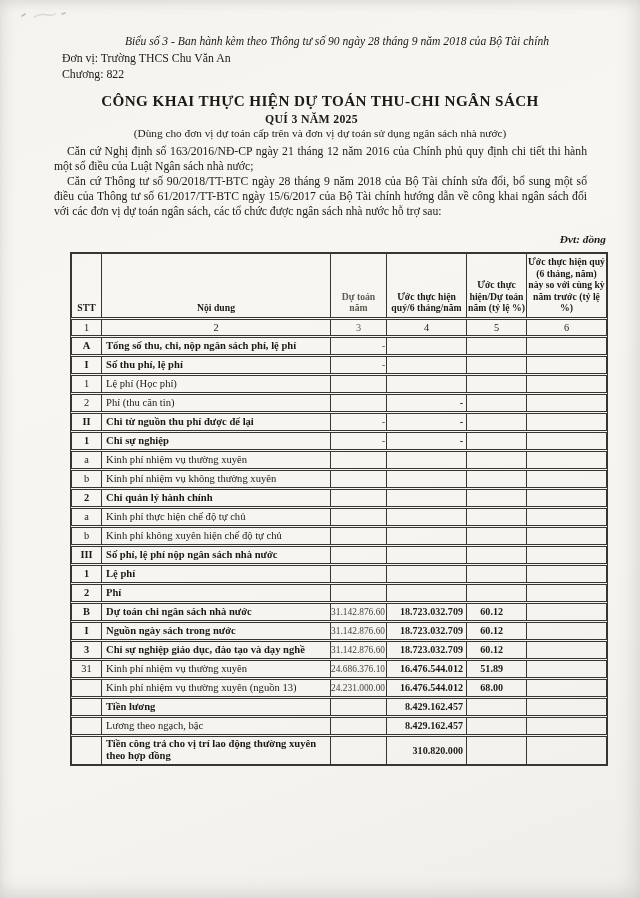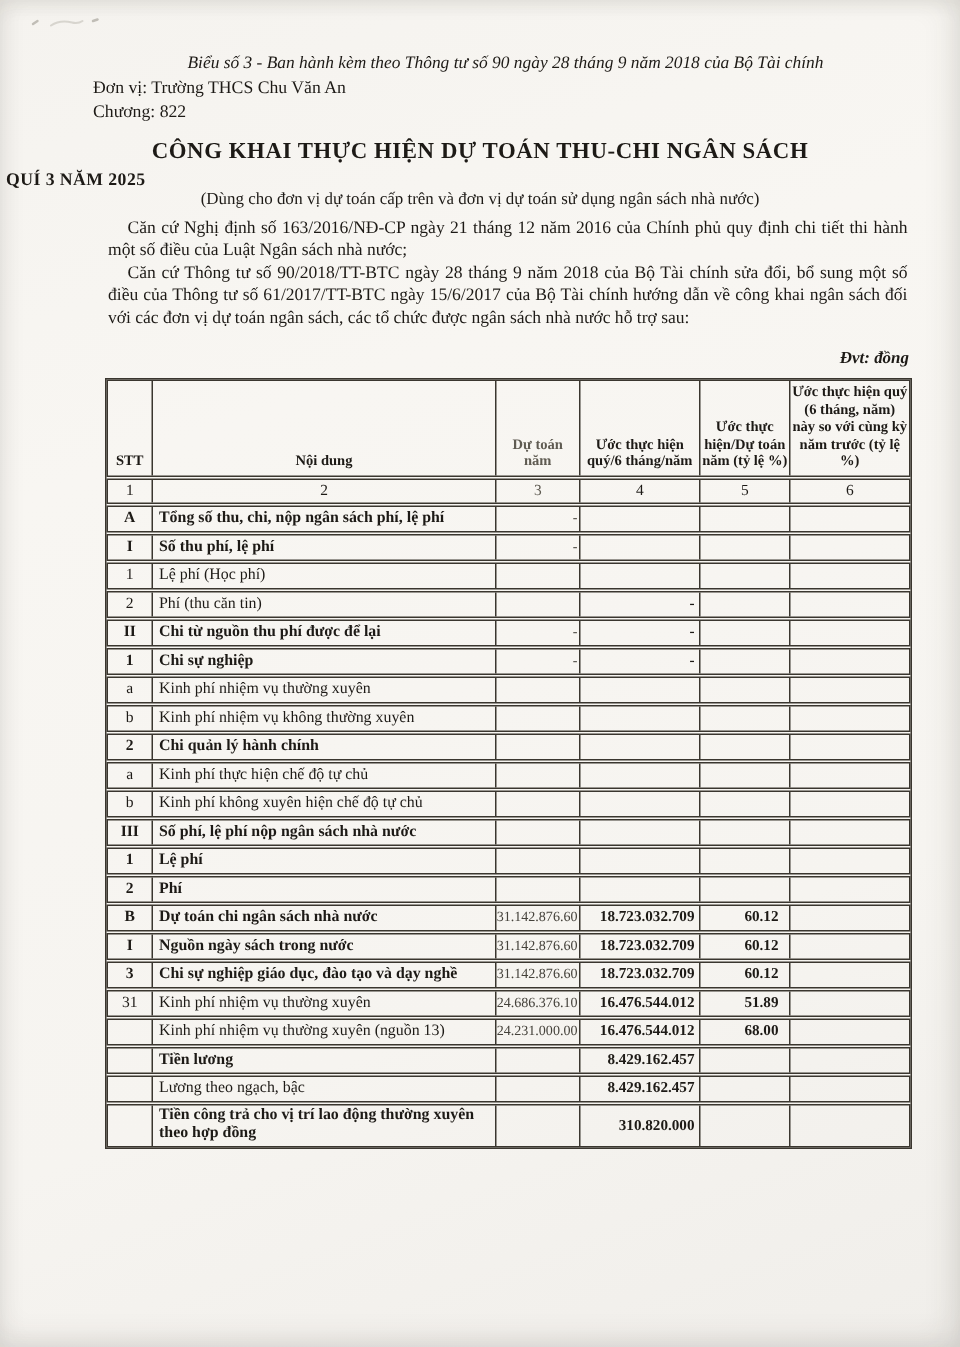--- a/index.html
+++ b/index.html
@@ -21,24 +21,24 @@
                 inset 0 5px 10px rgba(60,55,45,.03);
   }
   .pen-mark { position:absolute; top:8px; left:18px; opacity:.5; }
 
   .issuance { position:absolute; top:35px; left:70px; right:36px; text-align:center;
               font-style:italic; font-size:11.6px; }
   .unit     { position:absolute; top:51px; left:62px; font-size:11.8px; }
   .chapter  { position:absolute; top:67px; left:62px; font-size:11.8px; }
   .title    { position:absolute; top:92px; left:0; width:640px; text-align:center;
               font-weight:bold; font-size:15.2px; letter-spacing:.4px; }
-  .subtitle { position:absolute; top:112px; left:4px; width:591px; text-align:left;
+  .subtitle { position:absolute; top:112px; left:16px; width:591px; text-align:center;
               font-weight:bold; font-size:11.8px; letter-spacing:.3px; }
   .scope    { position:absolute; top:127px; left:0; width:640px; text-align:center; font-size:11.3px; }
-  .legal    { position:absolute; top:144px; left:72px; width:533px;
+  .legal    { position:absolute; top:144px; left:54px; width:533px;
               font-size:11.7px; line-height:15.1px; text-align:justify; }
   .legal p  { margin:0; text-indent:13px; }
   .dvt      { position:absolute; top:233px; left:400px; width:206px; text-align:right;
               font-style:italic; font-weight:bold; font-size:11.3px; }
 
   .table { position:absolute; top:252px; left:70px; width:538px; box-sizing:border-box;
            border:1px solid #3a362f; display:flex; flex-direction:column; gap:1px; }
   .repeat-host { display:contents; }
   .tr  { display:flex; border:1px solid #3a362f; min-height:18px; box-sizing:border-box; }
   .td  { box-sizing:border-box; border-right:1px solid #3a362f; display:flex; overflow:hidden; }
@@ -57,21 +57,21 @@
   .thead .c3 { color:#5f5b52; }
   .nums { min-height:17px; }
   .nums .td { align-items:center; justify-content:center; font-size:10.3px; }
   .nums .c3 { color:#5f5b52; }
 
   .stt     { align-items:center; justify-content:center; font-size:10.4px; }
   .content { align-items:center; padding:1px 3px 1px 4px; font-size:10.6px; line-height:12.4px; }
   .num     { align-items:center; justify-content:flex-end; }
   .c3.num  { font-size:9.4px; color:#45423b; padding-right:1px; }
   .c4.num  { font-weight:bold; font-size:10.1px; padding-right:3px; }
-  .c5.num  { font-weight:bold; font-size:10.1px; padding-right:7px; }
+  .c5.num  { font-weight:bold; font-size:10.1px; padding-right:23px; }
   .tr.b .c1, .tr.b .c2 { font-weight:bold; }
 </style>
 </head>
 <body>
 
 <div class="scan">
 
   <svg class="pen-mark" width="70" height="18" viewBox="0 0 70 18">
     <path d="M4 8 l3 -2" stroke="#8d897f" stroke-width="1.6" fill="none" stroke-linecap="round"></path>
     <path d="M16 9 q6 -4 14 -2 q4 1 7 -1" stroke="#a19d93" stroke-width="1.4" fill="none" stroke-linecap="round" opacity=".7"></path>

